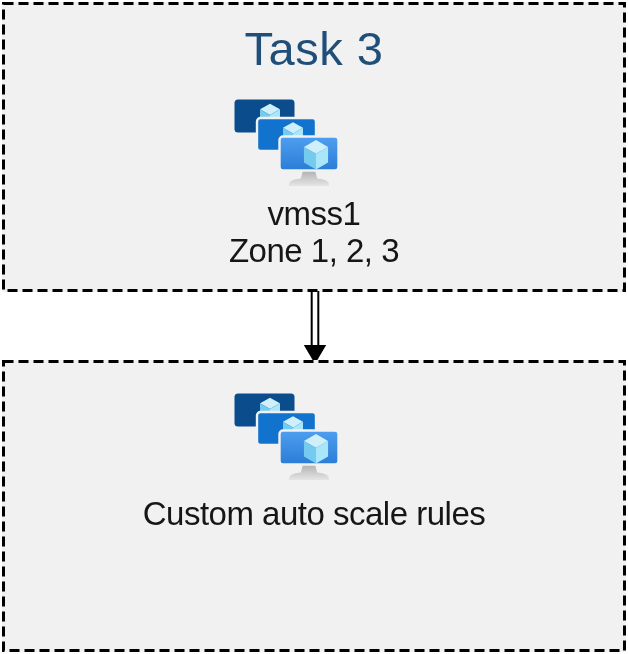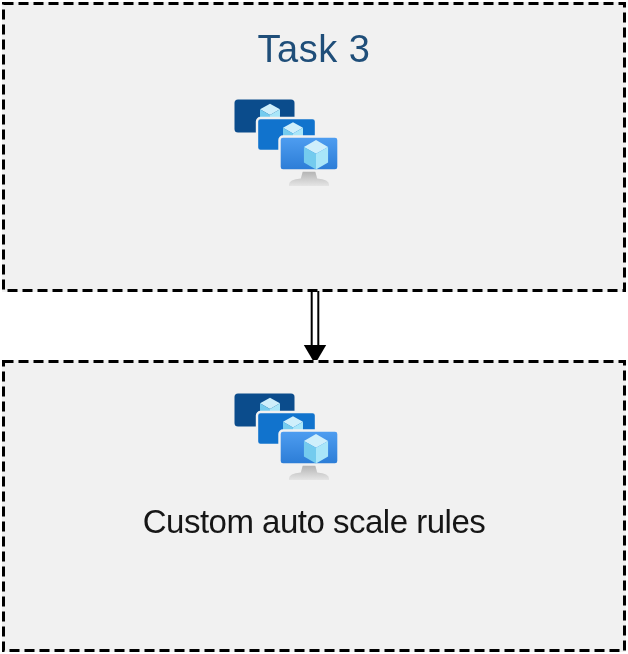--- a/index.html
+++ b/index.html
@@ -8,31 +8,31 @@
     font-family:"Liberation Sans","DejaVu Sans",sans-serif;
   }
   .task-box{
     position:absolute;left:2px;width:624px;background:#f1f1f1;box-sizing:border-box;
     display:flex;flex-direction:column;align-items:center;
   }
   #task3-box{top:2px;height:290px;}
   #task4-box{top:360px;height:292px;}
   .border-svg{position:absolute;left:0;top:0;width:100%;height:100%;pointer-events:none;}
   .task-title{
-    position:relative;margin-top:27px;font-size:38px;line-height:40px;
+    position:relative;margin-top:27px;font-size:47px;line-height:40px;
     color:#1f4e79;letter-spacing:.5px;text-align:left;
   }
   #task4-box .task-title{margin-top:25px;}
   .icon-wrap{position:relative;margin-top:30px;transform:translateX(-28px);width:105px;height:88px;}
   #task4-box .icon-wrap{margin-top:33px;}
   .task-lines{
     position:relative;margin-top:8px;font-size:33px;line-height:37px;
     color:#161616;letter-spacing:-.5px;text-align:center;
   }
-  #task4-box .task-lines{margin-top:22px;}
+  #task4-box .task-lines{margin-top:14px;}
   .connector{position:absolute;left:299px;top:291px;width:32px;height:74px;}
   .defs-holder{position:absolute;width:0;height:0;overflow:hidden;}
 </style>
 </head>
 <body>
 
 <div id="canvas">
 
   <svg class="defs-holder" aria-hidden="true">
     <defs>
@@ -64,20 +64,24 @@
   <div class="task-box" id="task3-box">
     <svg class="border-svg" viewBox="0 0 624 290">
       <rect x="1.5" y="1.5" width="621" height="287" fill="none" stroke="#000000" stroke-width="3" stroke-dasharray="10 5"></rect>
     </svg>
     <div class="task-title">Task 3</div>
     <div class="icon-wrap">
       <svg width="105" height="88" viewBox="0 0 105 88">
           <use href="#vmss-icon"></use>
         </svg>
     </div>
+    <div class="task-lines">
+      <div>vmss1</div>
+      <div>Zone 1, 2, 3</div>
+    </div>
   </div>
 
   <svg class="connector" viewBox="0 0 32 74">
     <line x1="12.7" y1="0" x2="12.7" y2="55" stroke="#000000" stroke-width="2"></line>
     <line x1="19.3" y1="0" x2="19.3" y2="55" stroke="#000000" stroke-width="2"></line>
     <polygon points="16,73 4.8,54 27.2,54" fill="#000000"></polygon>
   </svg>
 
   <div class="task-box" id="task4-box">
     <svg class="border-svg" viewBox="0 0 624 292">

